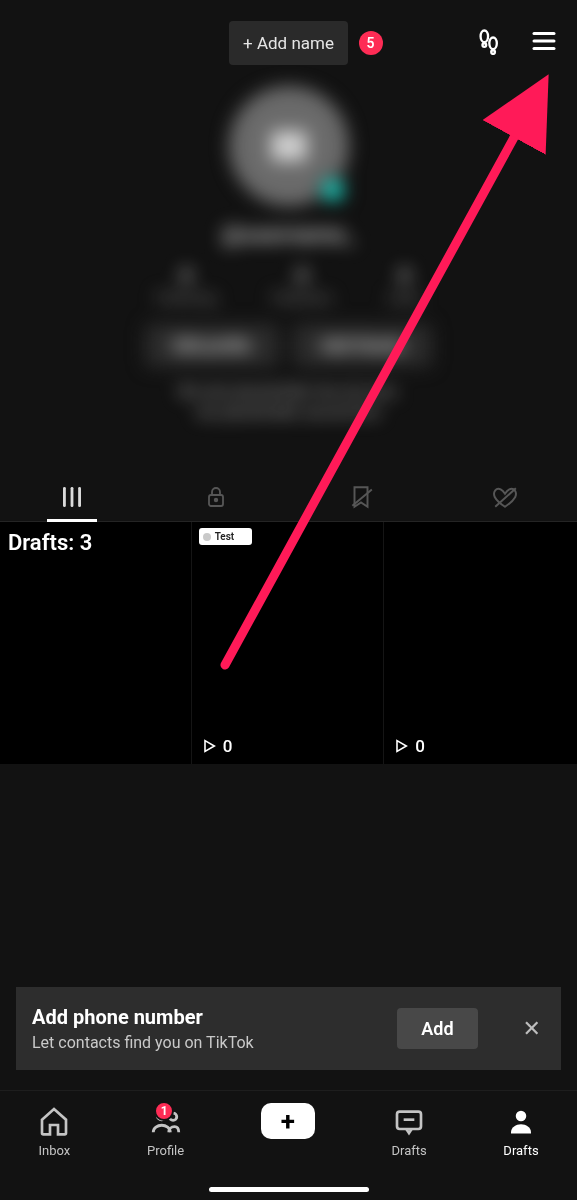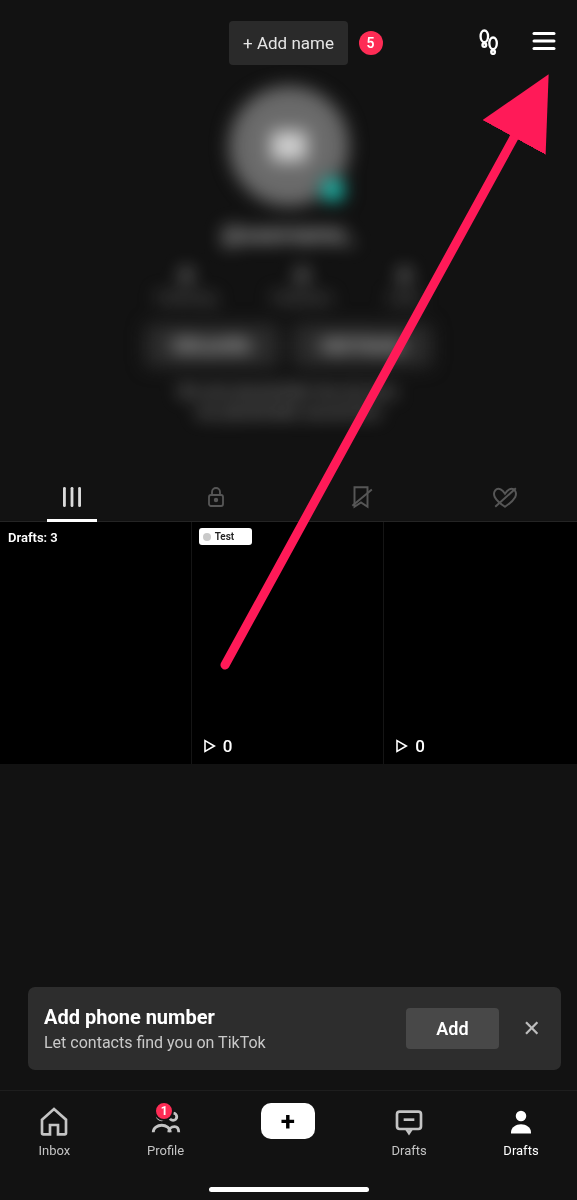--- a/index.html
+++ b/index.html
@@ -30,31 +30,31 @@
   .tabs { height: 50px; display:flex; border-bottom: 0.5px solid rgba(255,255,255,0.08); }
   .tab { flex:1; display:flex; align-items:center; justify-content:center; position:relative; }
   .tab.active::after { content:""; position:absolute; bottom:-1px; width:50px; height:3px; background:#fff; }
   .tab svg, .tab .ico { opacity:0.85; }
   .tab:not(.active) svg, .tab:not(.active) .ico { opacity:0.45; }
 
   
   .grid { display:grid; grid-template-columns: repeat(3, 1fr); gap:1px; background:#000; }
   .cell { aspect-ratio: 190/240; background:#000; position:relative; border-right:1px solid #151515;}
   .cell:last-child{border-right:none;}
-  .drafts-label { position:absolute; top:8px; left:8px; font-size:13px; font-weight:600; color:#fff; }
+  .drafts-label { position:absolute; top:8px; left:8px; font-size:22px; font-weight:600; color:#fff; }
   .test-chip { position:absolute; top:6px; left:6px; background:#fff; color:#222; font-size:10px; font-weight:600; padding:3px 18px 3px 16px; border-radius:3px; }
   .test-chip::before{content:""; position:absolute; left:4px; top:50%; transform:translateY(-50%); width:8px; height:8px; border-radius:50%; background:#c9c9c9;}
   .views { position:absolute; bottom:8px; left:8px; display:flex; align-items:center; gap:6px; font-size:17px; font-weight:500;}
 
   
-  .prompt-card { position:absolute; left:28px; right:16px; bottom:130px; background:#2d2d2d; border-radius:7px; padding:18px 16px; display:flex; align-items:center; gap:8px;}
+  .prompt-card { position:absolute; left:16px; right:16px; bottom:130px; background:#2d2d2d; border-radius:0; padding:18px 16px; display:flex; align-items:center; gap:29px;}
   .prompt-text { flex:1; }
   .prompt-title { font-size:20px; font-weight:700; margin-bottom:4px;}
   .prompt-sub { font-size:16px; color:#c9c9c9; }
-  .prompt-btn { background:#484848; color:#fff; font-size:18px; font-weight:600; padding:10px 30px; border-radius:4px;}
+  .prompt-btn { background:#484848; color:#fff; font-size:18px; font-weight:600; padding:10px 24px; border-radius:4px;}
   .prompt-close { color:#bdbdbd; padding:0 4px 0 16px; font-size:22px;}
 
   
   .bottom-nav { position:absolute; left:0; right:0; bottom:0; height:110px; background:#121212; display:flex; align-items:flex-start; justify-content:space-around; padding-top:12px; border-top:0.5px solid rgba(255,255,255,0.05);}
   .nav-item { display:flex; flex-direction:column; align-items:center; gap:4px; color:#c4c4c4; font-size:13px; position:relative;}
   .nav-item.active { color:#fff; }
   .nav-icon-wrap{ height:36px; display:flex; align-items:center; justify-content:center;}
   .friends-badge{ position:absolute; top:-2px; right:10px; width:20px; height:20px; border-radius:50%; background:#fe2c55; color:#fff; font-size:12px; font-weight:700; display:flex; align-items:center; justify-content:center; border:2px solid #121212;}
   .create-btn{ width:54px; height:36px; border-radius:10px; background:#fff; position:relative; display:flex; align-items:center; justify-content:center;}
   .create-btn::before{content:""; position:absolute; left:-5px; top:0; bottom:0; width:14px; border-radius:10px 0 0 10px; background:#25f4ee; z-index:-1;}

